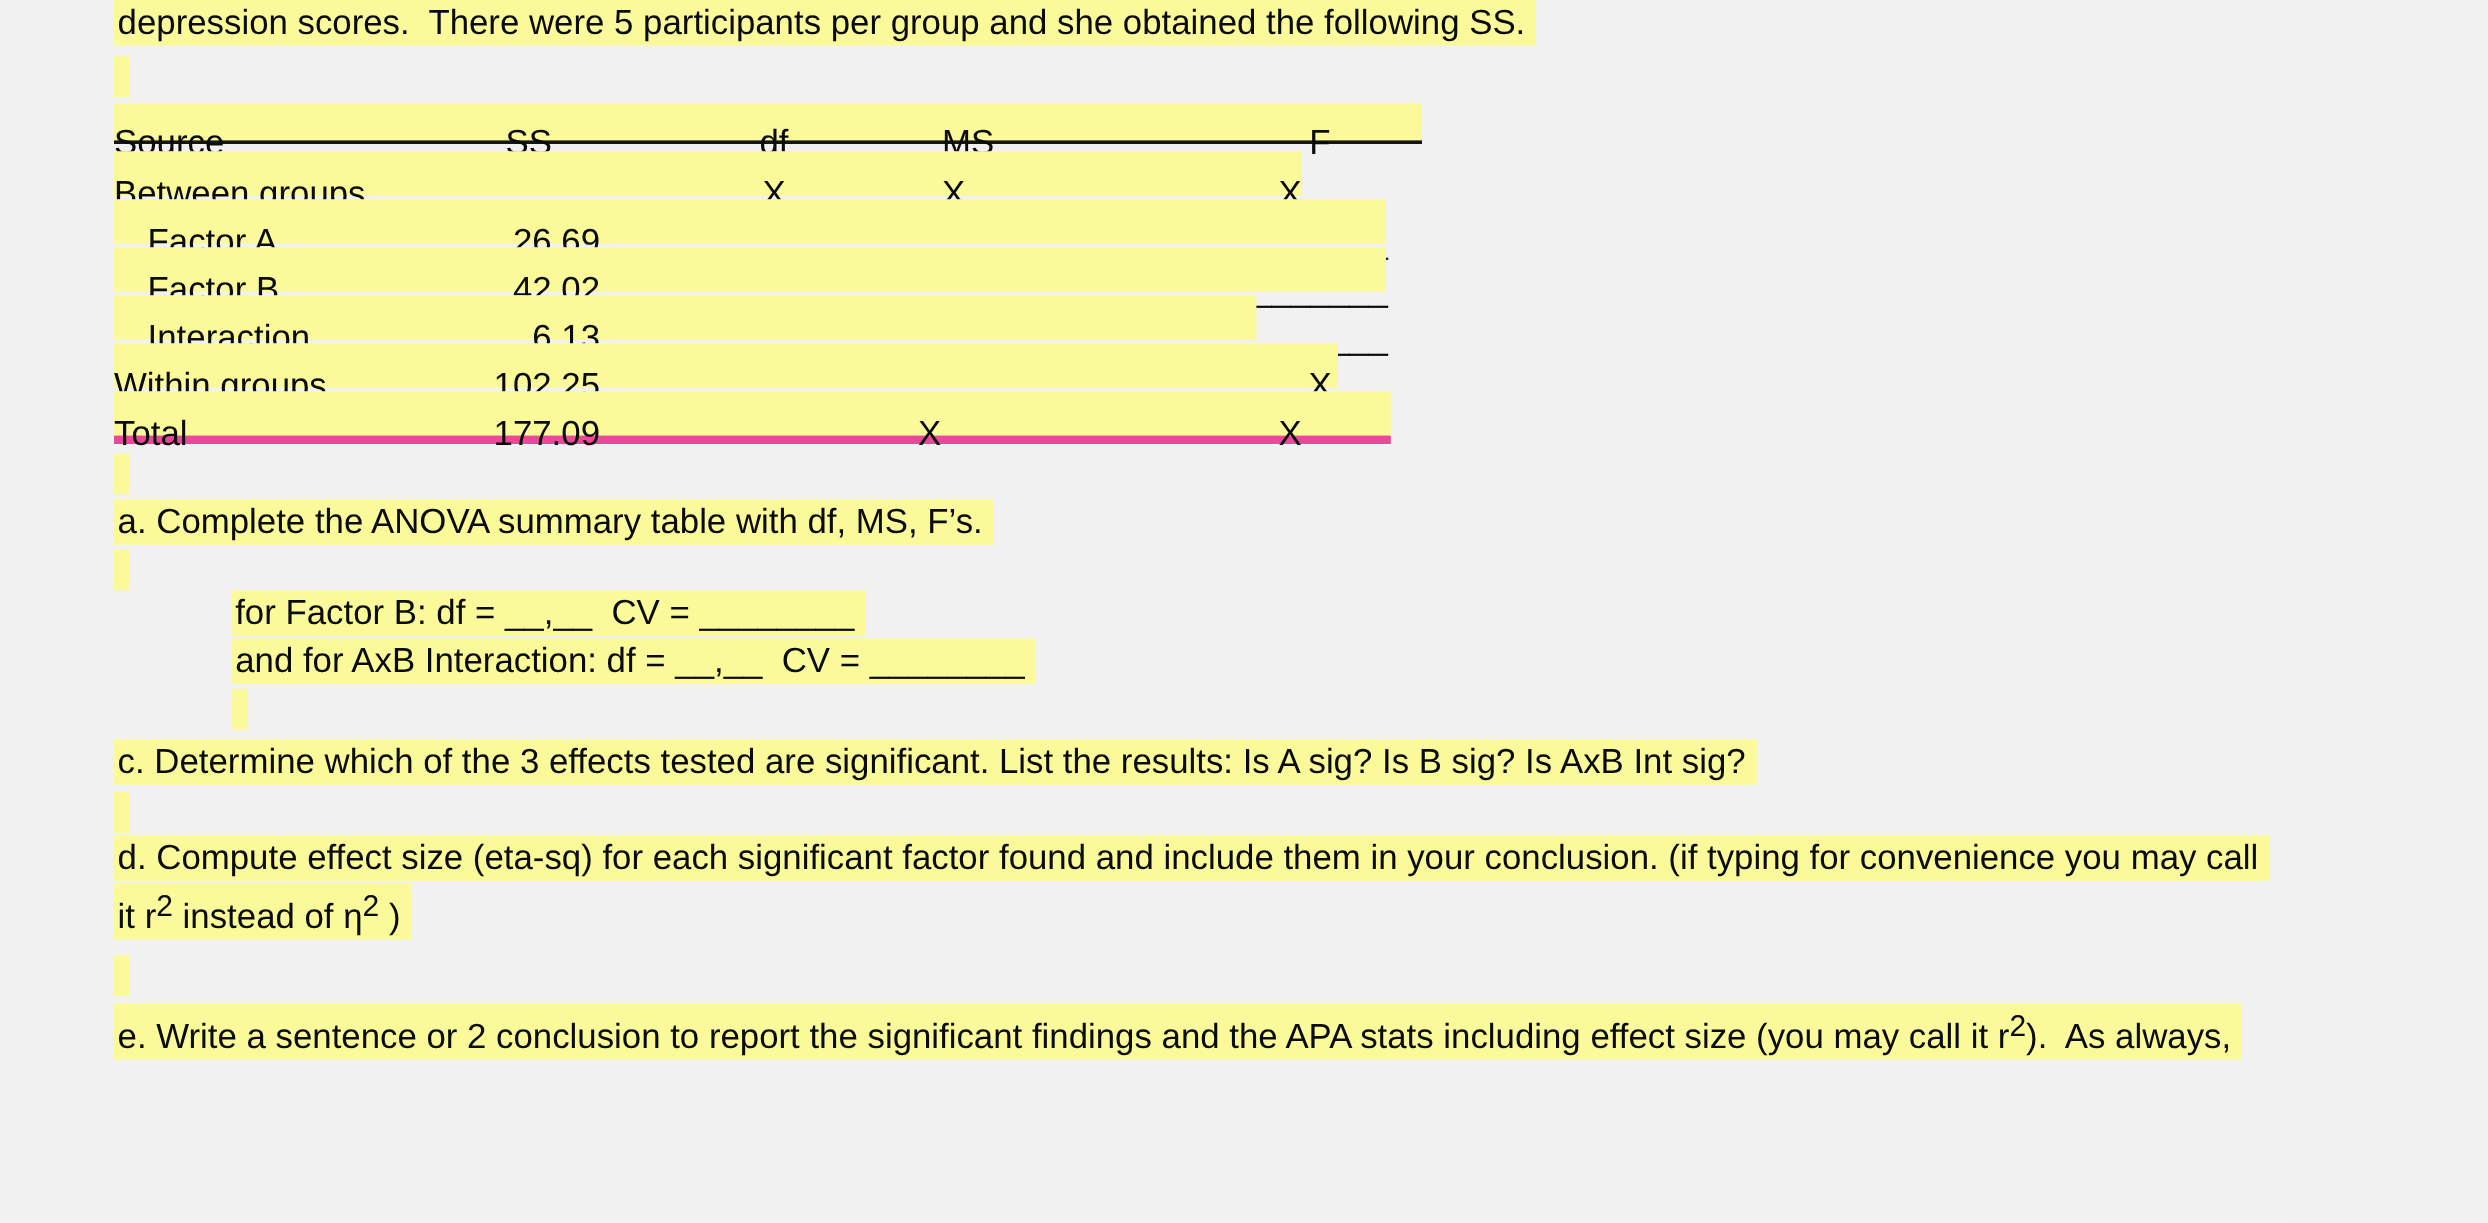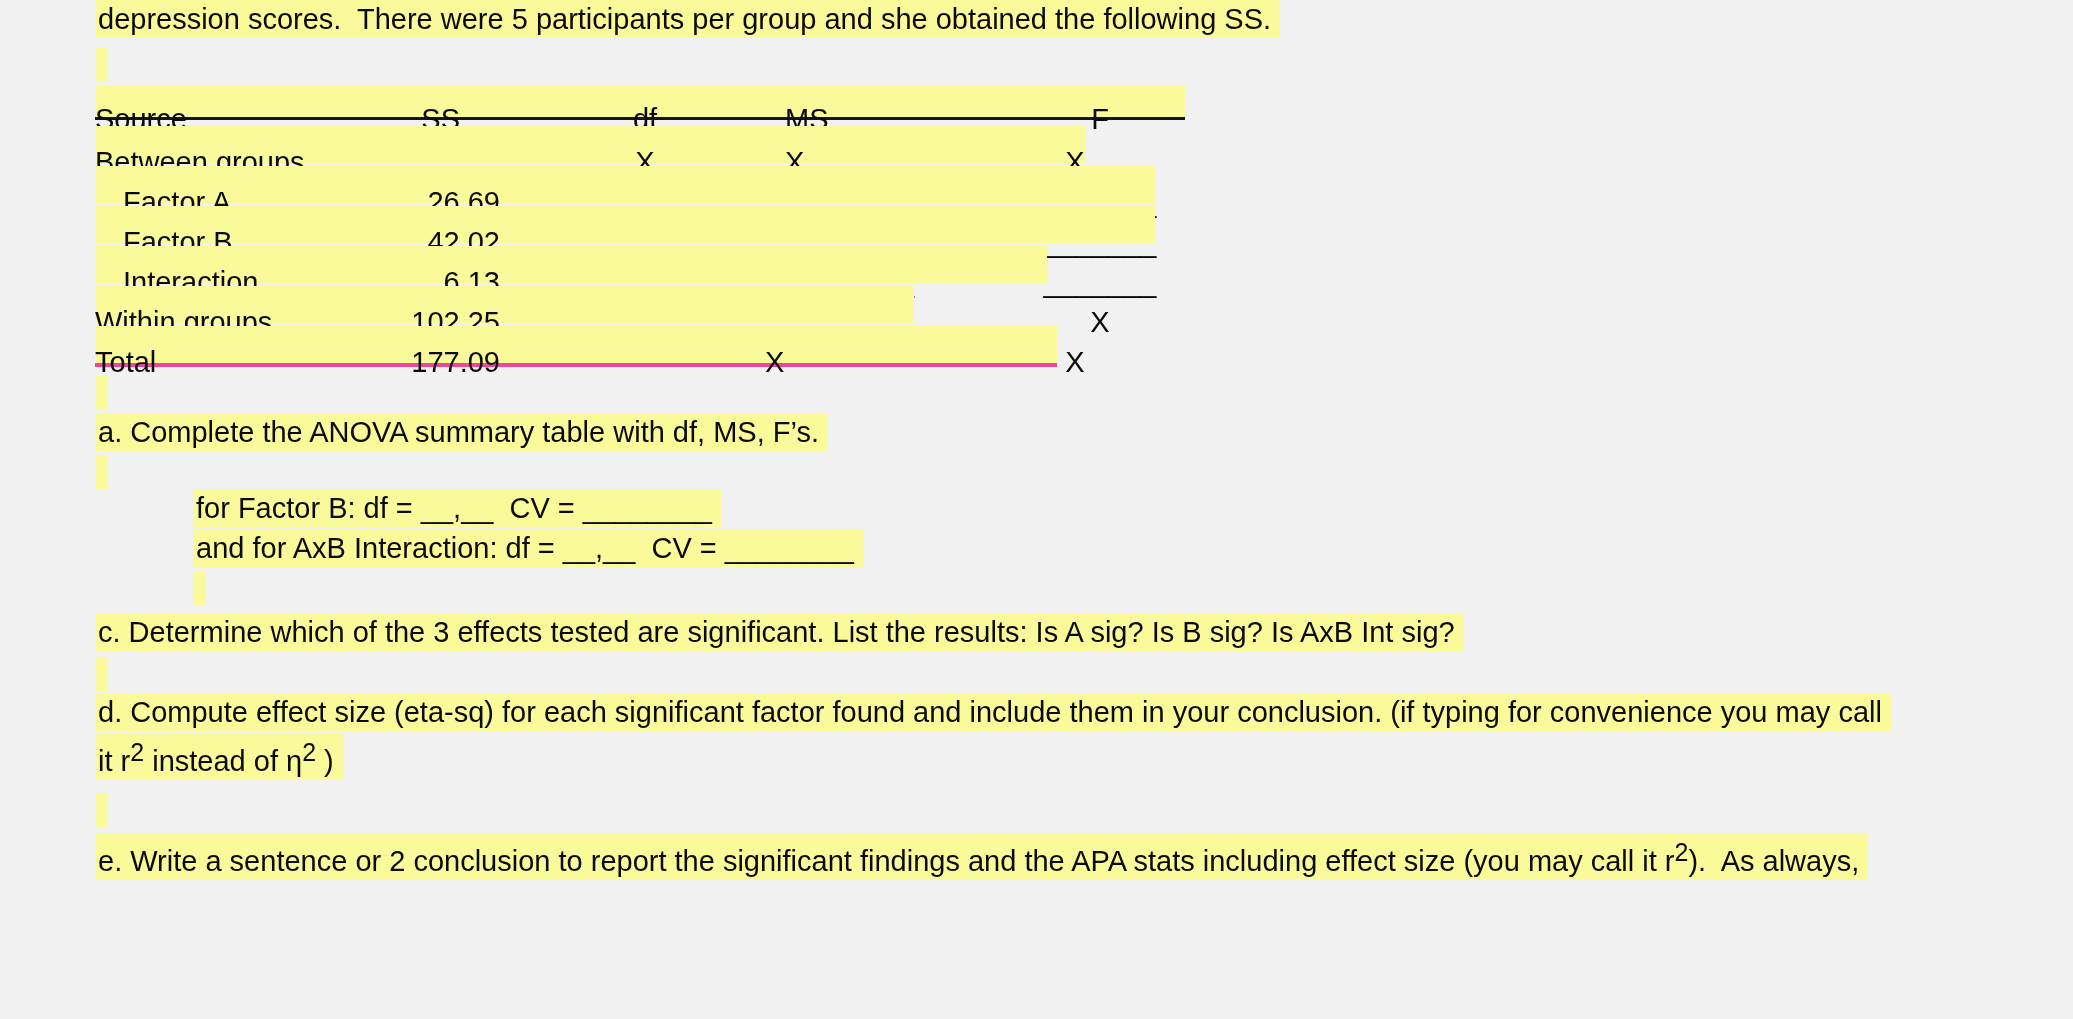--- a/index.html
+++ b/index.html
@@ -56,22 +56,22 @@
   .c-ss{left:230px;width:175px;text-align:right;}
   .c-df{left:460px;width:180px;text-align:center;}
   .c-ms{left:690px;width:200px;text-align:left;}
   .c-f{left:905px;width:200px;text-align:center;}
   .t-head .c-ss{padding-right:40px;box-sizing:border-box;}
   .r-head{width:1090px;}
   .r-between{width:990px;}
   .r-fa{width:1060px;}
   .r-fb{width:1060px;}
   .r-int{width:952px;}
-  .r-within{width:819px;}
-  .r-total{width:962px;border-bottom:4px solid #ec4899;}
+  .r-within{width:1020px;}
+  .r-total{width:1064px;border-bottom:7px solid #ec4899;}
   .r-between .c-f{left:880px;}
   .r-total .c-ms{left:670px;}
   .r-total .c-f{left:880px;}
 </style>
 </head>
 <body>
 
 <div class="page" style="background: rgb(241, 241, 242); color: rgb(11, 11, 11);">
   <div class="content">
 

